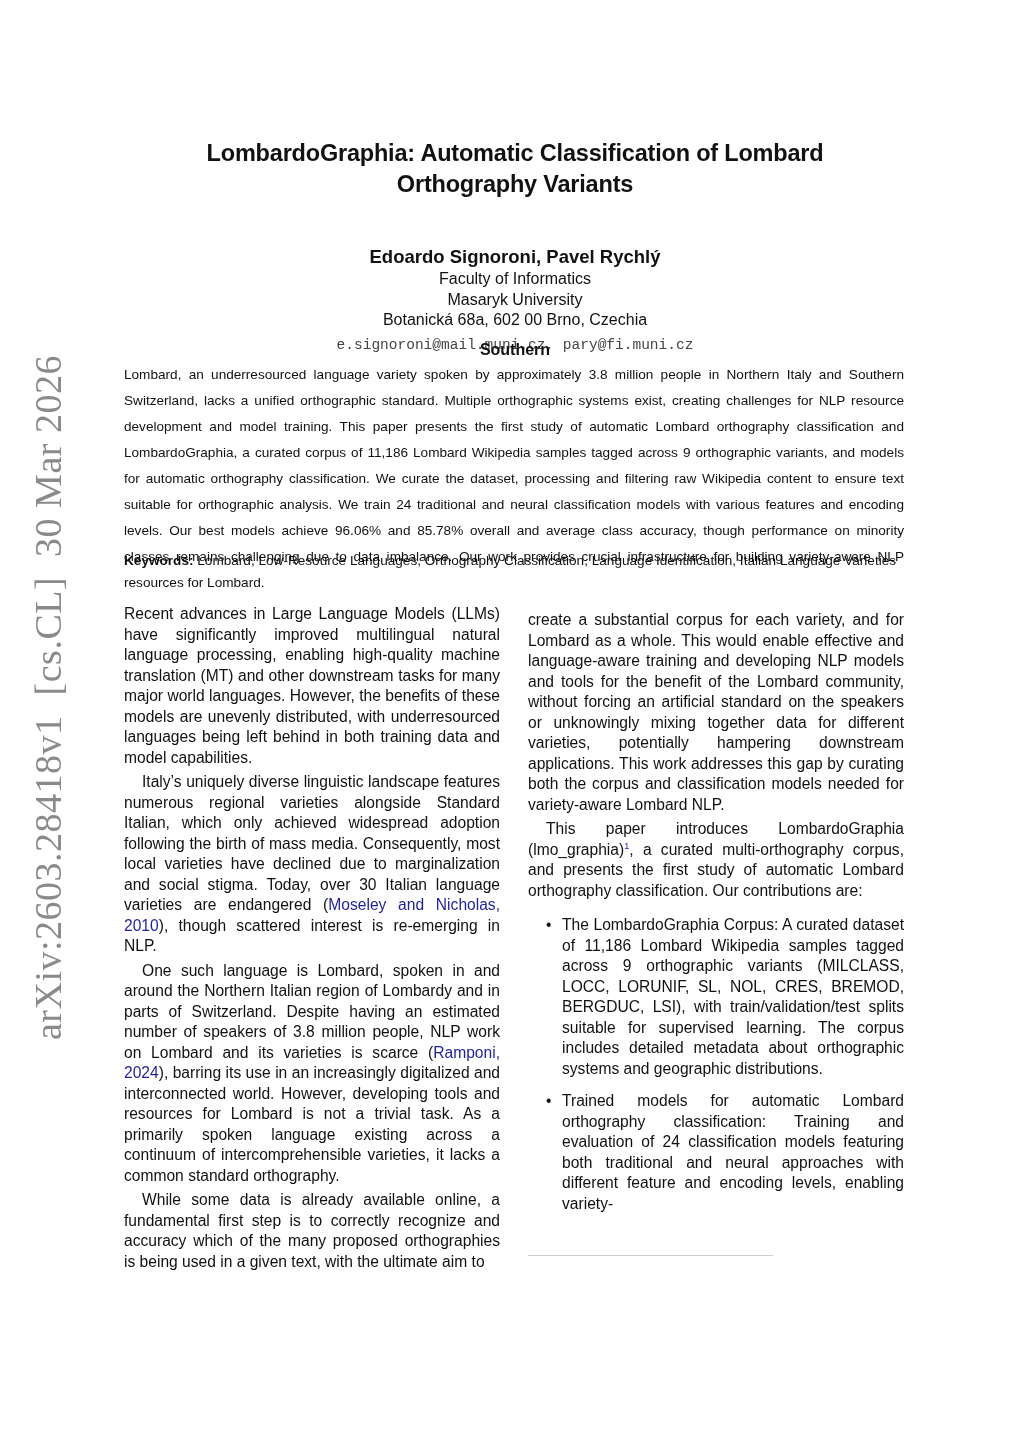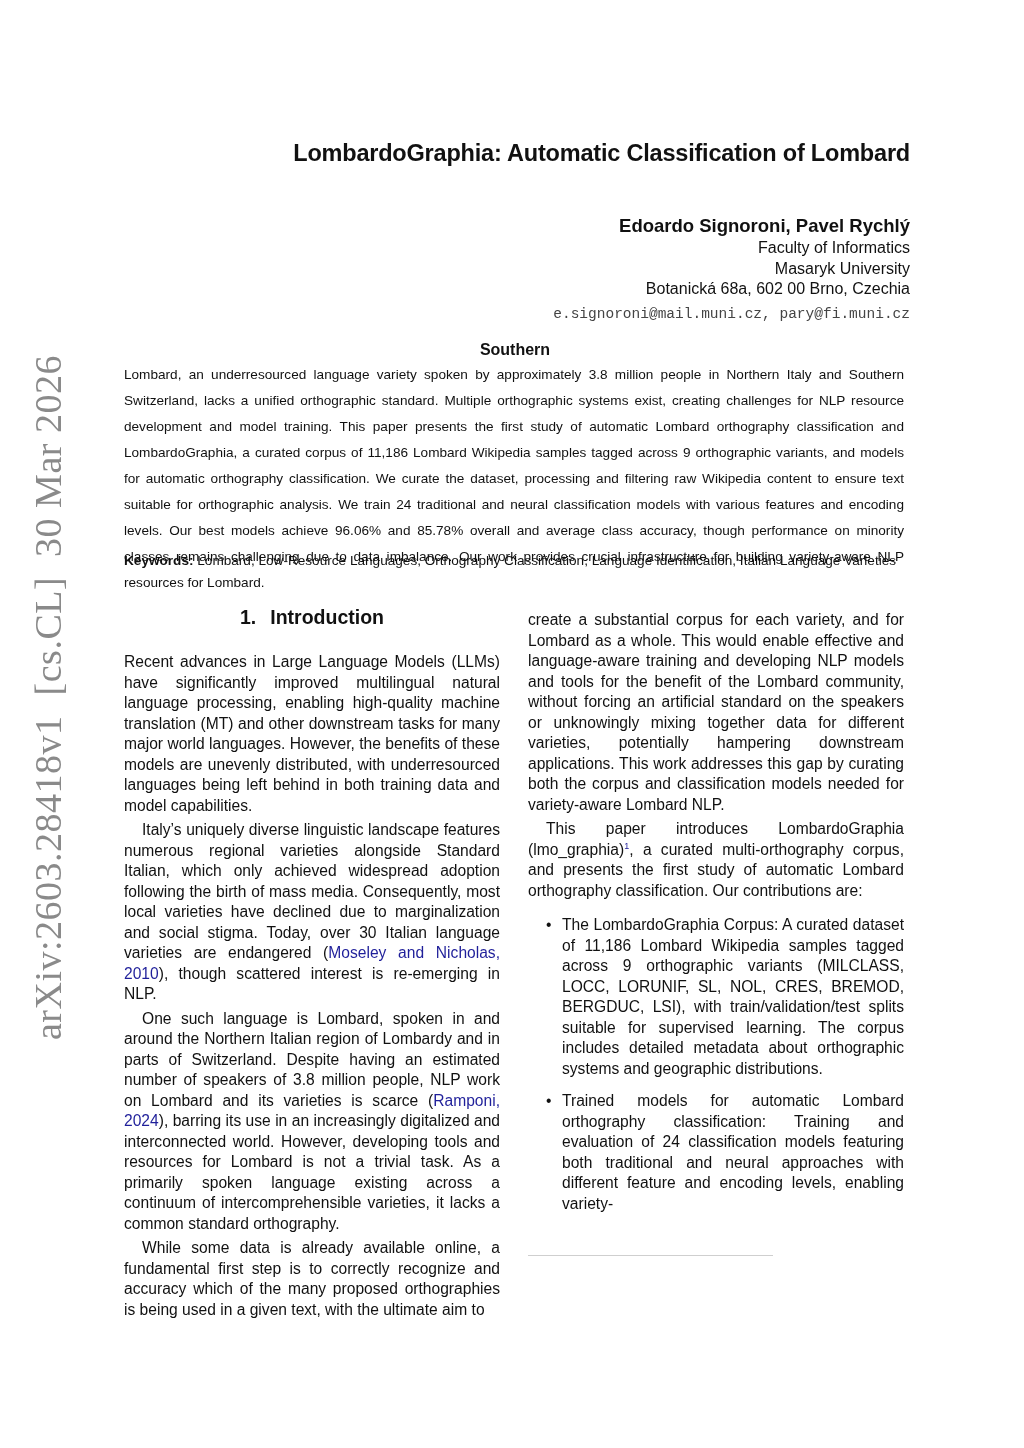--- a/index.html
+++ b/index.html
@@ -15,21 +15,21 @@
     font-family: "Liberation Serif", "DejaVu Serif", serif;
     font-size: 38px;
     color: #8a8a8a;
     white-space: nowrap;
     letter-spacing: 0.5px;
     width: 620px;
     text-align: center;
   }
   .arxiv-stamp span { margin-right: 20px; }
 
-  .header { position: absolute; left: 120px; width: 790px; top: 138px; text-align: right;
+  .header { position: absolute; left: 120px; width: 790px; top: 138px; text-align: center;
     font-family: "Liberation Sans", "DejaVu Sans", sans-serif; }
   .title { font-weight: bold; font-size: 23.5px; line-height: 31px; margin: 0; letter-spacing: -0.2px; }
   .authors { font-weight: bold; font-size: 18.5px; margin-top: 45px; line-height: 24px; }
   .affil { font-size: 16px; line-height: 20.5px; }
   .emails { font-family: "Liberation Mono", "DejaVu Sans Mono", monospace; font-size: 14.5px; color: #444; line-height: 22px; margin-top: 3px; }
 
   .abstract-heading { position: absolute; left: 120px; width: 790px; top: 341px; text-align: center;
     font-family: "Liberation Sans", sans-serif; font-weight: bold; font-size: 16px; }
   .abstract-body { position: absolute; left: 124px; width: 780px; top: 362px;
     font-family: "Liberation Sans", sans-serif; font-size: 13.6px; line-height: 26px; text-align: justify; }
@@ -64,40 +64,38 @@
 
 <div class="page">
 
   <div class="arxiv-stamp">
     <span>arXiv:2603.28418v1</span><span>[cs.CL]</span><span>30 Mar 2026</span>
   </div>
 
   <div class="header">
     <h1 class="title">
       <span>LombardoGraphia: Automatic Classification of Lombard</span><br>
+      <span>Orthography Variants</span>
     </h1>
     <div class="authors">Edoardo Signoroni, Pavel Rychlý</div>
     <div class="affil">Faculty of Informatics</div>
     <div class="affil">Masaryk University</div>
     <div class="affil">Botanická 68a, 602 00 Brno, Czechia</div>
     <div class="emails">e.signoroni@mail.muni.cz, pary@fi.muni.cz</div>
   </div>
 
   <div class="abstract-heading">Southern</div>
   <div class="abstract-body">Lombard, an underresourced language variety spoken by approximately 3.8 million people in Northern Italy and Southern Switzerland, lacks a unified orthographic standard. Multiple orthographic systems exist, creating challenges for NLP resource development and model training. This paper presents the first study of automatic Lombard orthography classification and LombardoGraphia, a curated corpus of 11,186 Lombard Wikipedia samples tagged across 9 orthographic variants, and models for automatic orthography classification. We curate the dataset, processing and filtering raw Wikipedia content to ensure text suitable for orthographic analysis. We train 24 traditional and neural classification models with various features and encoding levels. Our best models achieve 96.06% and 85.78% overall and average class accuracy, though performance on minority classes remains challenging due to data imbalance. Our work provides crucial infrastructure for building variety-aware NLP resources for Lombard.</div>
 
   <div class="keywords">
     <b>Keywords:</b>
     <span>Lombard, Low-Resource Languages, Orthography Classification, Language Identification, Italian Language Varieties</span>
   </div>
 
   <div class="col col-left">
-    <h2 class="section-heading">
-      <span class="num">1.</span><span>Introduction</span>
-    </h2>
     <p>Recent advances in Large Language Models (LLMs) have significantly improved multilingual natural language processing, enabling high-quality machine translation (MT) and other downstream tasks for many major world languages. However, the benefits of these models are unevenly distributed, with underresourced languages being left behind in both training data and model capabilities.</p>
     <p class="indent"><span>Italy’s uniquely diverse linguistic landscape features numerous regional varieties alongside Standard Italian, which only achieved widespread adoption following the birth of mass media. Consequently, most local varieties have declined due to marginalization and social stigma. Today, over 30 Italian language varieties are endangered (</span><a class="cite">Moseley and Nicholas, 2010</a><span>), though scattered interest is re-emerging in NLP.</span></p>
     <p class="indent"><span>One such language is Lombard, spoken in and around the Northern Italian region of Lombardy and in parts of Switzerland. Despite having an estimated number of speakers of 3.8 million people, NLP work on Lombard and its varieties is scarce (</span><a class="cite">Ramponi, 2024</a><span>), barring its use in an increasingly digitalized and interconnected world. However, developing tools and resources for Lombard is not a trivial task. As a primarily spoken language existing across a continuum of intercomprehensible varieties, it lacks a common standard orthography.</span></p>
     <p class="indent">While some data is already available online, a fundamental first step is to correctly recognize and accuracy which of the many proposed orthographies is being used in a given text, with the ultimate aim to</p>
   </div>
 
   <div class="col col-right">
     <p>create a substantial corpus for each variety, and for Lombard as a whole. This would enable effective and language-aware training and developing NLP models and tools for the benefit of the Lombard community, without forcing an artificial standard on the speakers or unknowingly mixing together data for different varieties, potentially hampering downstream applications. This work addresses this gap by curating both the corpus and classification models needed for variety-aware Lombard NLP.</p>
     <p class="indent"><span>This paper introduces LombardoGraphia (lmo_graphia)</span><sup class="fn-ref">1</sup><span>, a curated multi-orthography corpus, and presents the first study of automatic Lombard orthography classification. Our contributions are:</span></p>
     <ul class="contrib">

